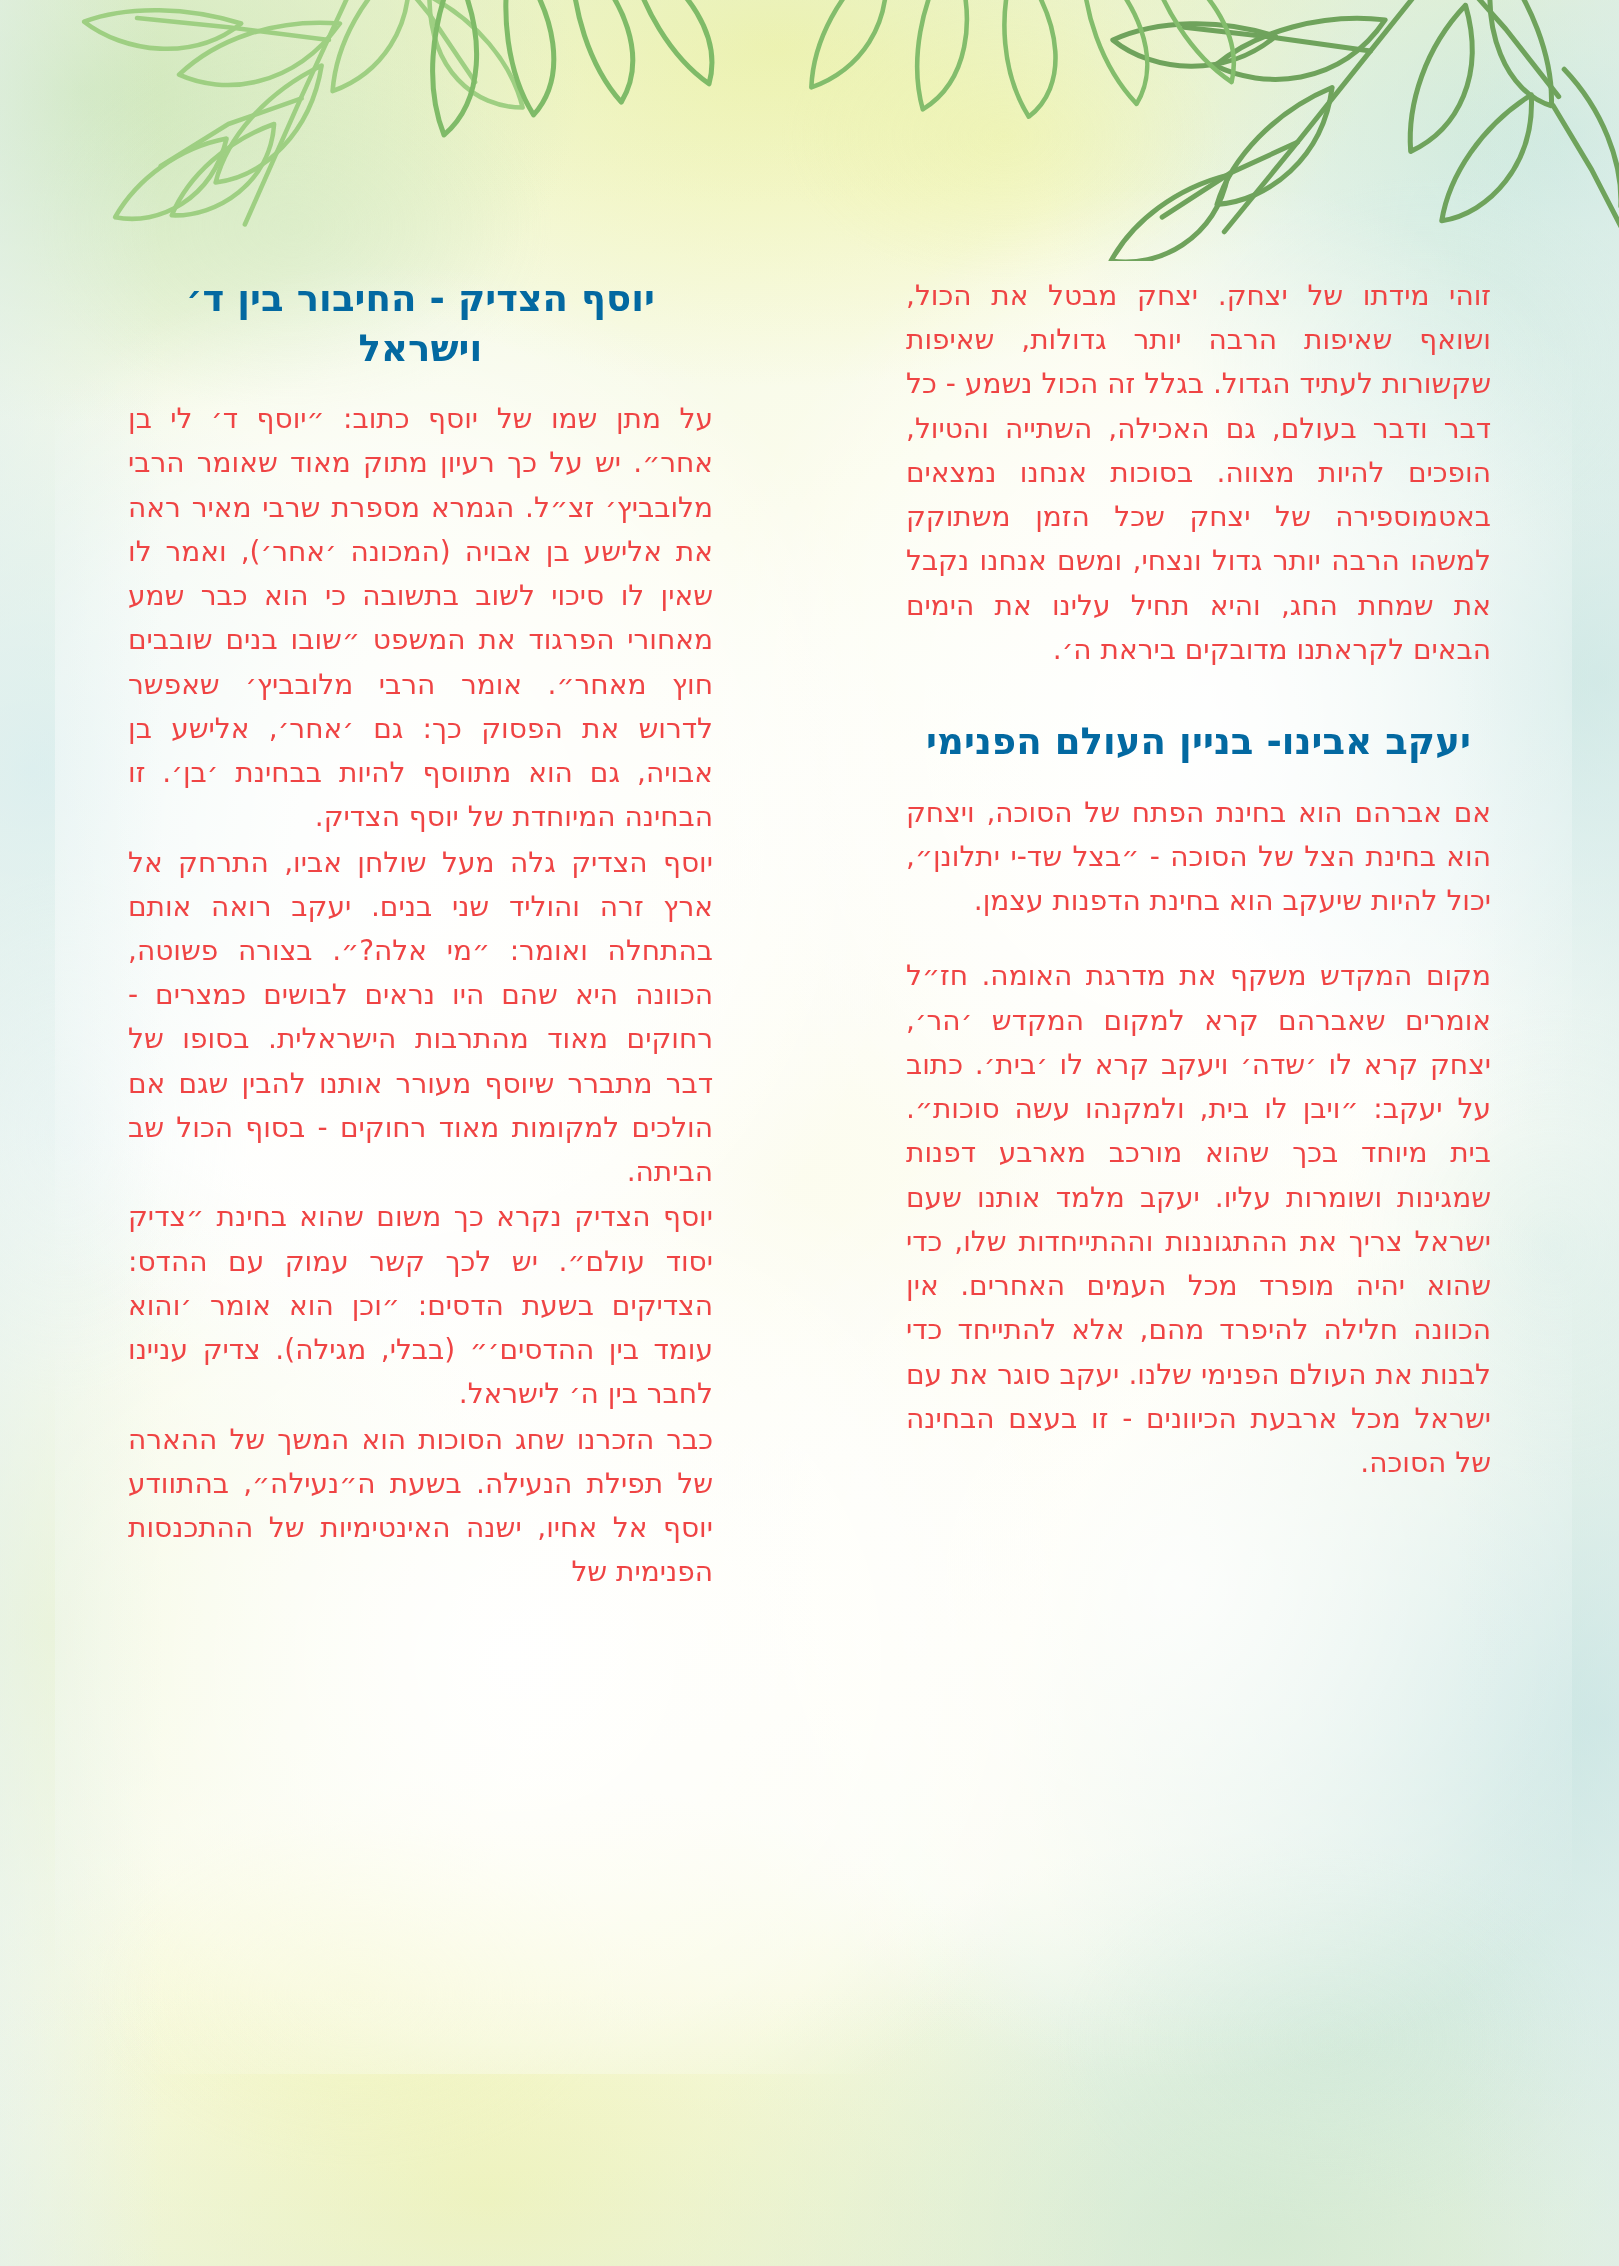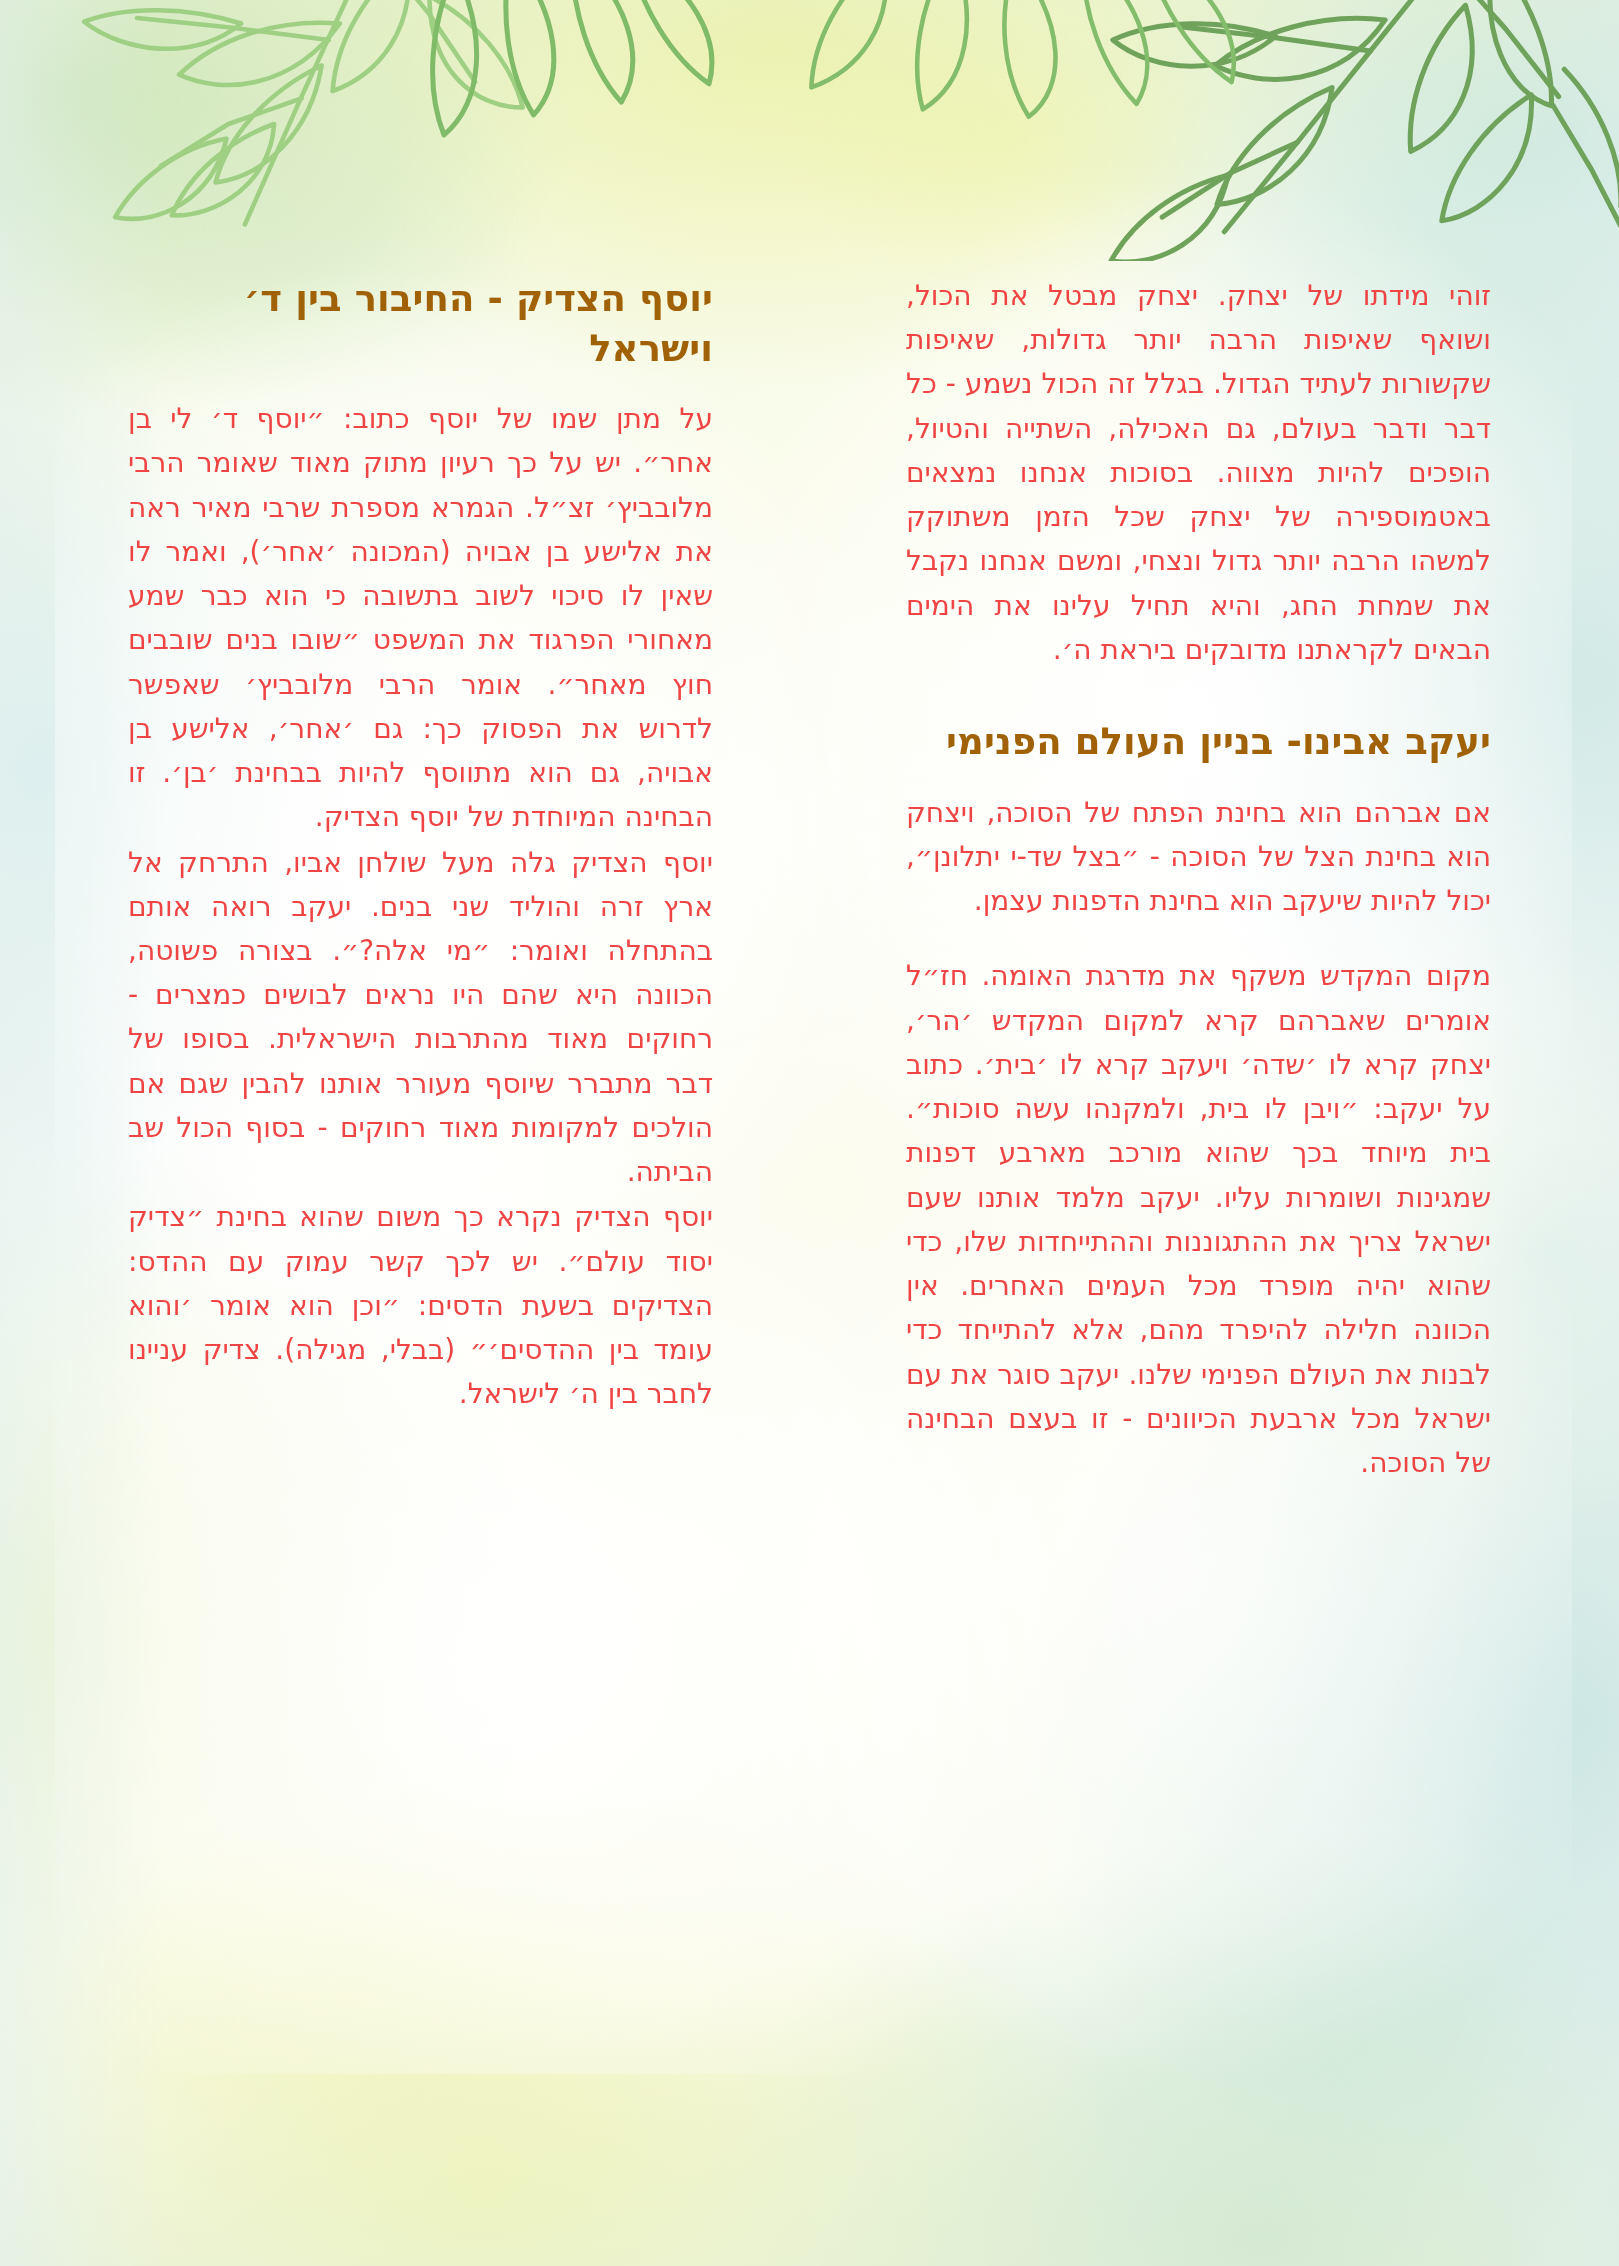--- a/index.html
+++ b/index.html
@@ -100,22 +100,22 @@
     flex:0 0 585px;
   }
   #column-right{ padding-top:0; }
   #column-left { padding-top:0; }
 
   h2.section-title{
     margin:0 0 24px 0;
     font-size:37px;
     line-height:1.34;
     font-weight:700;
-    color:#a16207;
-    text-align:right;
+    color:#0369a1;
+    text-align:center;
     letter-spacing:0.1px;
   }
   h2.section-title.spaced-top{ margin-top:45px; }
 
   p.body-text{
     margin:0;
     font-size:28px;
     line-height:1.58;
     color:#ef4444;
     text-align:justify;
@@ -203,17 +203,18 @@
     <div class="column" id="column-left">
 
       <h2 class="section-title">יוסף הצדיק - החיבור בין ד׳ וישראל</h2>
 
       <p class="body-text">על מתן שמו של יוסף כתוב: ״יוסף ד׳ לי בן אחר״. יש על כך רעיון מתוק מאוד שאומר הרבי מלובביץ׳ זצ״ל. הגמרא מספרת שרבי מאיר ראה את אלישע בן אבויה (המכונה ׳אחר׳), ואמר לו שאין לו סיכוי לשוב בתשובה כי הוא כבר שמע מאחורי הפרגוד את המשפט ״שובו בנים שובבים חוץ מאחר״. אומר הרבי מלובביץ׳ שאפשר לדרוש את הפסוק כך: גם ׳אחר׳, אלישע בן אבויה, גם הוא מתווסף להיות בבחינת ׳בן׳. זו הבחינה המיוחדת של יוסף הצדיק.</p>
 
       <p class="body-text">יוסף הצדיק גלה מעל שולחן אביו, התרחק אל ארץ זרה והוליד שני בנים. יעקב רואה אותם בהתחלה ואומר: ״מי אלה?״. בצורה פשוטה, הכוונה היא שהם היו נראים לבושים כמצרים - רחוקים מאוד מהתרבות הישראלית. בסופו של דבר מתברר שיוסף מעורר אותנו להבין שגם אם הולכים למקומות מאוד רחוקים - בסוף הכול שב הביתה.</p>
 
       <p class="body-text">יוסף הצדיק נקרא כך משום שהוא בחינת ״צדיק יסוד עולם״. יש לכך קשר עמוק עם ההדס: הצדיקים בשעת הדסים: ״וכן הוא אומר ׳והוא עומד בין ההדסים׳״ (בבלי, מגילה). צדיק עניינו לחבר בין ה׳ לישראל.</p>
 
+      <p class="body-text">כבר הזכרנו שחג הסוכות הוא המשך של ההארה של תפילת הנעילה. בשעת ה״נעילה״, בהתוודע יוסף אל אחיו, ישנה האינטימיות של ההתכנסות הפנימית של</p>
     </div>
 
   </div>
 </div>
 
 
 </body></html>

